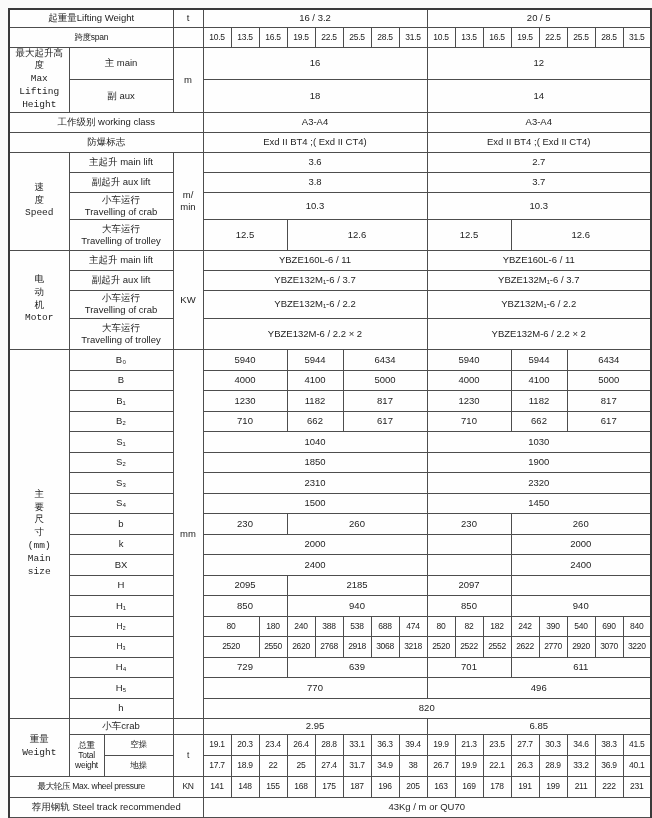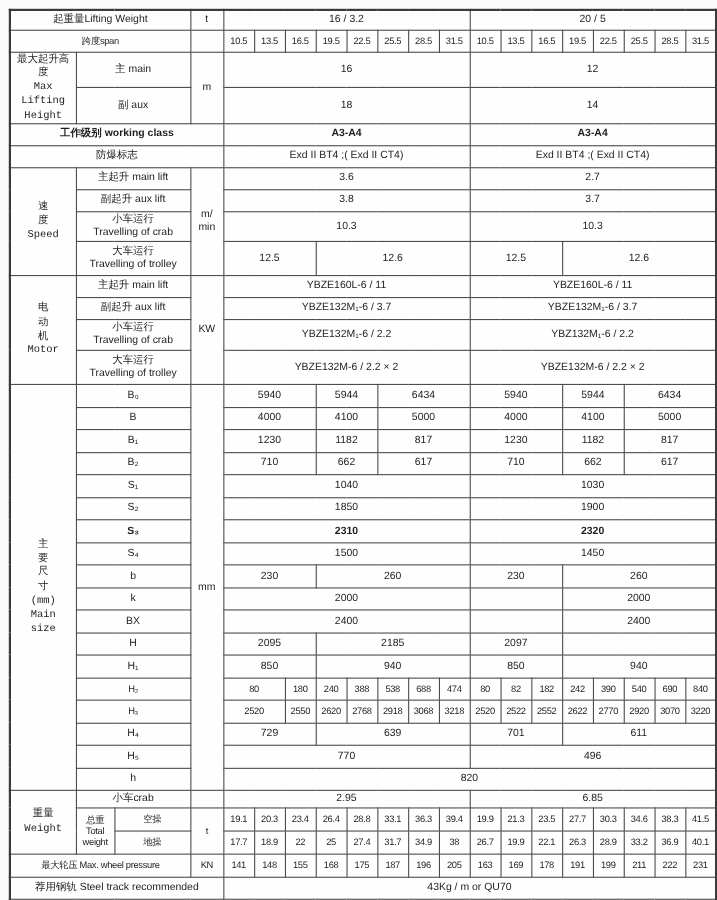--- a/index.html
+++ b/index.html
@@ -83,21 +83,21 @@
           <td colspan="2" class="lab">主 main</td>
           <td rowspan="2">m</td>
           <td colspan="8">16</td>
           <td colspan="8">12</td>
         </tr>
         <tr style="height: 20px;">
           <td colspan="2" class="lab">副 aux</td>
           <td colspan="8">18</td>
           <td colspan="8">14</td>
         </tr>
-        <tr style="height: 20px; font-weight: bold;">
+        <tr style="height: 20px;">
           <td colspan="4" class="lab">工作级别 working class</td>
           <td colspan="8">A3-A4</td>
           <td colspan="8">A3-A4</td>
         </tr>
         <tr style="height: 20px;">
           <td colspan="4" class="lab">防爆标志</td>
           <td colspan="8">Exd II BT4 ;( Exd II CT4)</td>
           <td colspan="8">Exd II BT4 ;( Exd II CT4)</td>
         </tr>
         <tr style="height: 20px;">
@@ -203,21 +203,21 @@
         <tr style="height: 21px;">
           <td colspan="2">S₁</td>
           <td colspan="8">1040</td>
           <td colspan="8">1030</td>
         </tr>
         <tr style="height: 20px;">
           <td colspan="2">S₂</td>
           <td colspan="8">1850</td>
           <td colspan="8">1900</td>
         </tr>
-        <tr style="height: 21px; font-weight: bold;">
+        <tr style="height: 21px;">
           <td colspan="2">S₃</td>
           <td colspan="8">2310</td>
           <td colspan="8">2320</td>
         </tr>
         <tr style="height: 20px;">
           <td colspan="2">S₄</td>
           <td colspan="8">1500</td>
           <td colspan="8">1450</td>
         </tr>
         <tr style="height: 21px;">

